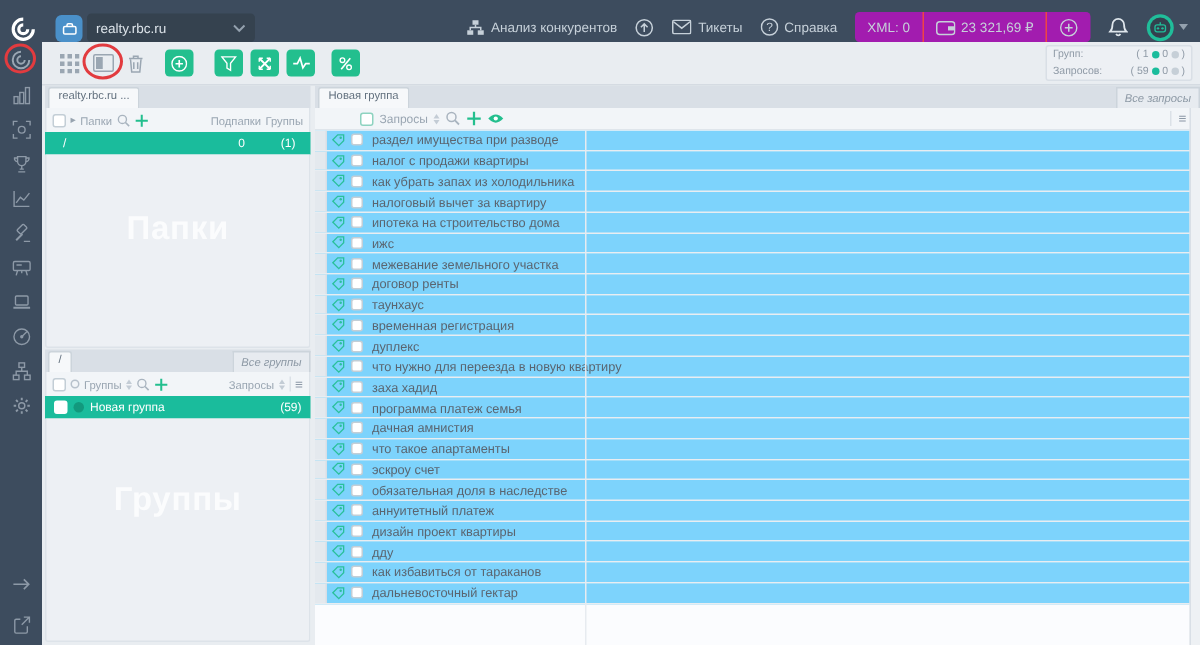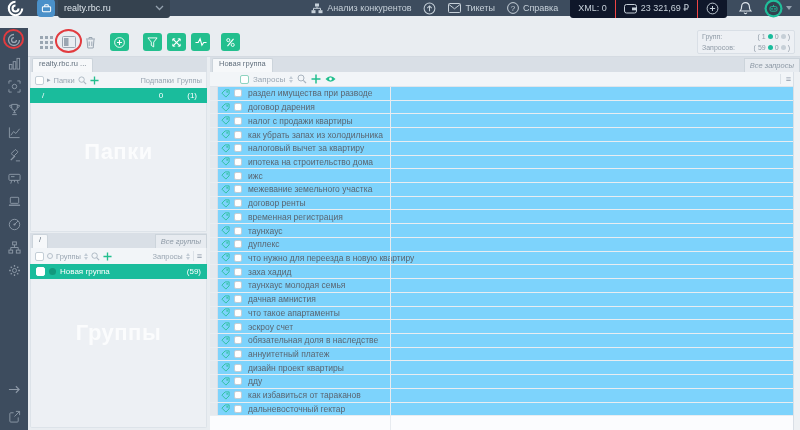--- a/index.html
+++ b/index.html
@@ -1,28 +1,28 @@
 <!DOCTYPE html>
 <html><head>
 <meta charset="utf-8">
 <style>
   * { margin:0; padding:0; box-sizing:border-box; }
   html,body { width:800px; height:430px; overflow:hidden; }
   body { font-family:"Liberation Sans","DejaVu Sans",sans-serif; background:#e9edf1; position:relative; }
   svg { display:block; }
 
   
-  .topbar { position:absolute; left:0; top:0; width:800px; height:16px; background:#3d4c5e; display:flex; align-items:center; z-index:10; }
+  .topbar { position:absolute; left:0; top:0; width:800px; height:28px; background:#3d4c5e; display:flex; align-items:flex-end; z-index:10; }
   .logo { width:30px; display:flex; justify-content:center; }
   .proj-badge { margin-left:7px; width:18px; height:18px; border-radius:4px; background:#4a90c9; display:flex; align-items:center; justify-content:center; }
   .proj-select { margin-left:3px; width:112px; height:19px; background:#35424f; border-radius:3px; display:flex; align-items:center; padding:0 6px; color:#dde4ea; font-size:9px; }
   .proj-select .chev { margin-left:auto; }
   .top-right { margin-left:auto; display:flex; align-items:center; gap:12px; padding-right:8px; color:#c6d0d9; font-size:9px; }
   .nav-item { display:flex; align-items:center; gap:4px; cursor:pointer; }
-  .xml-pill { display:flex; align-items:center; height:20px; background:#0f172a; border-radius:3px; }
+  .xml-pill { display:flex; align-items:center; height:20px; background:#a21caf; border-radius:3px; }
   .xml-pill .seg { display:flex; align-items:center; gap:4px; padding:0 8px; height:100%; }
   .xml-pill .seg + .seg { border-left:1px solid #ef4444; }
   .avatar-wrap { display:flex; align-items:center; gap:3px; }
   .caret { width:0; height:0; border-left:3px solid transparent; border-right:3px solid transparent; border-top:4px solid #94a1ae; }
 
   
   .sidebar { position:absolute; left:0; top:28px; width:28px; height:402px; background:#3d4c5e; z-index:9; }
   .side-icons { display:flex; flex-direction:column; align-items:center; padding-top:5px; gap:9px; }
   .sicon { width:14px; height:14px; display:flex; align-items:center; justify-content:center; }
   .side-bottom { position:absolute; bottom:7px; left:0; width:28px; display:flex; flex-direction:column; align-items:center; gap:13px; }
@@ -498,31 +498,20 @@
         <span class="tagi">
           <svg width="9" height="9" viewBox="0 0 10 10">
             <path d="M1 4.6 L4.6 1 H9 V5.4 L5.4 9 Z" stroke="#2bc09c" fill="none"></path>
             <circle cx="6.8" cy="3.2" r="0.9" fill="#2bc09c"></circle>
           </svg>
         </span>
         <span class="cb"></span>
         <span class="txt">раздел имущества при разводе</span>
       </div>
 
-      <div class="row">
-        <span class="strip"></span>
-        <span class="tagi">
-          <svg width="9" height="9" viewBox="0 0 10 10">
-            <path d="M1 4.6 L4.6 1 H9 V5.4 L5.4 9 Z" stroke="#2bc09c" fill="none"></path>
-            <circle cx="6.8" cy="3.2" r="0.9" fill="#2bc09c"></circle>
-          </svg>
-        </span>
-        <span class="cb"></span>
-        <span class="txt">договор дарения</span>
-      </div>
 
       <div class="row">
         <span class="strip"></span>
         <span class="tagi">
           <svg width="9" height="9" viewBox="0 0 10 10">
             <path d="M1 4.6 L4.6 1 H9 V5.4 L5.4 9 Z" stroke="#2bc09c" fill="none"></path>
             <circle cx="6.8" cy="3.2" r="0.9" fill="#2bc09c"></circle>
           </svg>
         </span>
         <span class="cb"></span>
@@ -604,44 +593,44 @@
 
       <div class="row">
         <span class="strip"></span>
         <span class="tagi">
           <svg width="9" height="9" viewBox="0 0 10 10">
             <path d="M1 4.6 L4.6 1 H9 V5.4 L5.4 9 Z" stroke="#2bc09c" fill="none"></path>
             <circle cx="6.8" cy="3.2" r="0.9" fill="#2bc09c"></circle>
           </svg>
         </span>
         <span class="cb"></span>
+        <span class="txt">таунхаус</span>
+      </div>
+
+      <div class="row">
+        <span class="strip"></span>
+        <span class="tagi">
+          <svg width="9" height="9" viewBox="0 0 10 10">
+            <path d="M1 4.6 L4.6 1 H9 V5.4 L5.4 9 Z" stroke="#2bc09c" fill="none"></path>
+            <circle cx="6.8" cy="3.2" r="0.9" fill="#2bc09c"></circle>
+          </svg>
+        </span>
+        <span class="cb"></span>
         <span class="txt">временная регистрация</span>
       </div>
 
       <div class="row">
         <span class="strip"></span>
         <span class="tagi">
           <svg width="9" height="9" viewBox="0 0 10 10">
             <path d="M1 4.6 L4.6 1 H9 V5.4 L5.4 9 Z" stroke="#2bc09c" fill="none"></path>
             <circle cx="6.8" cy="3.2" r="0.9" fill="#2bc09c"></circle>
           </svg>
         </span>
         <span class="cb"></span>
-        <span class="txt">таунхаус</span>
-      </div>
-
-      <div class="row">
-        <span class="strip"></span>
-        <span class="tagi">
-          <svg width="9" height="9" viewBox="0 0 10 10">
-            <path d="M1 4.6 L4.6 1 H9 V5.4 L5.4 9 Z" stroke="#2bc09c" fill="none"></path>
-            <circle cx="6.8" cy="3.2" r="0.9" fill="#2bc09c"></circle>
-          </svg>
-        </span>
-        <span class="cb"></span>
         <span class="txt">дуплекс</span>
       </div>
 
       <div class="row">
         <span class="strip"></span>
         <span class="tagi">
           <svg width="9" height="9" viewBox="0 0 10 10">
             <path d="M1 4.6 L4.6 1 H9 V5.4 L5.4 9 Z" stroke="#2bc09c" fill="none"></path>
             <circle cx="6.8" cy="3.2" r="0.9" fill="#2bc09c"></circle>
           </svg>
@@ -664,21 +653,21 @@
 
       <div class="row">
         <span class="strip"></span>
         <span class="tagi">
           <svg width="9" height="9" viewBox="0 0 10 10">
             <path d="M1 4.6 L4.6 1 H9 V5.4 L5.4 9 Z" stroke="#2bc09c" fill="none"></path>
             <circle cx="6.8" cy="3.2" r="0.9" fill="#2bc09c"></circle>
           </svg>
         </span>
         <span class="cb"></span>
-        <span class="txt">таунхаус молодая семья</span>
+        <span class="txt">программа платеж семья</span>
       </div>
 
       <div class="row">
         <span class="strip"></span>
         <span class="tagi">
           <svg width="9" height="9" viewBox="0 0 10 10">
             <path d="M1 4.6 L4.6 1 H9 V5.4 L5.4 9 Z" stroke="#2bc09c" fill="none"></path>
             <circle cx="6.8" cy="3.2" r="0.9" fill="#2bc09c"></circle>
           </svg>
         </span>

